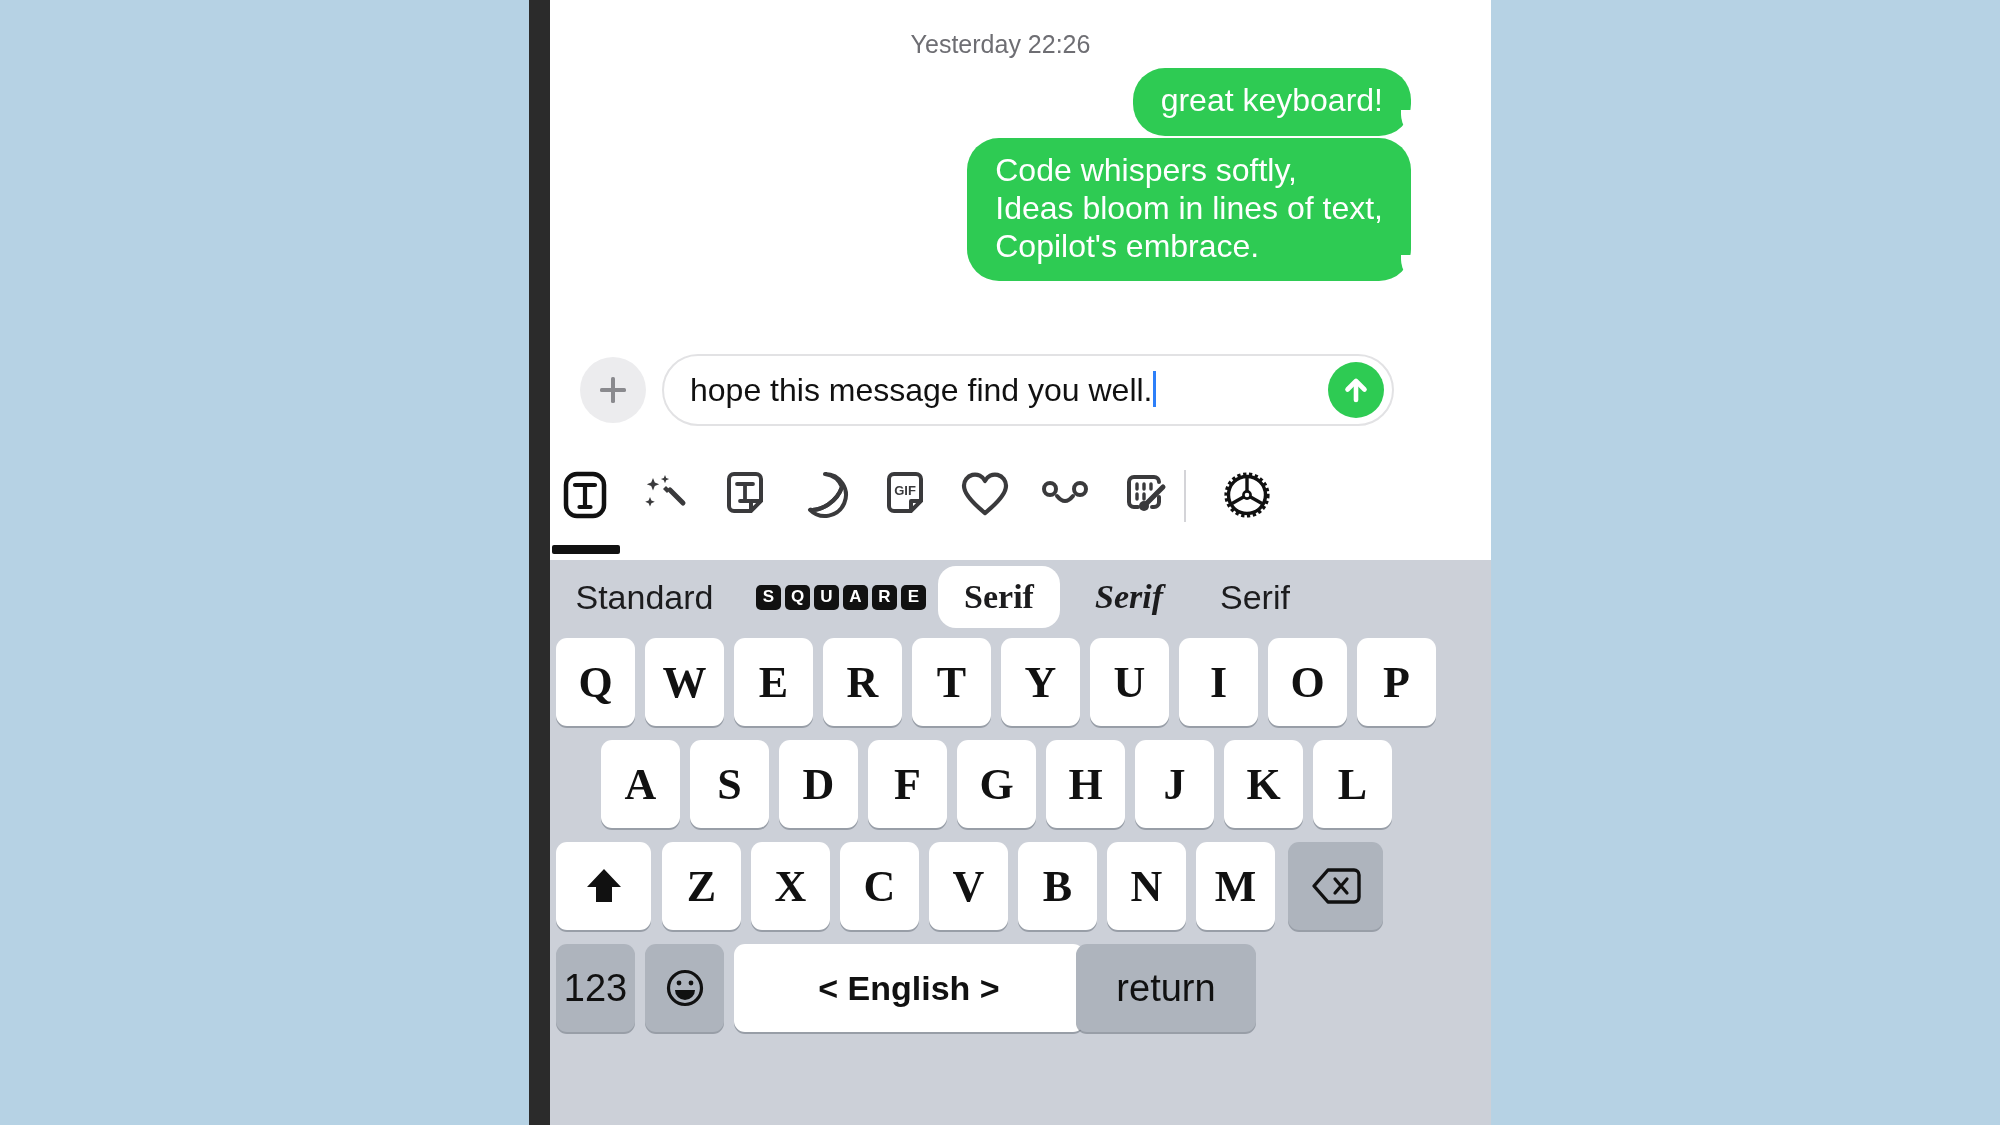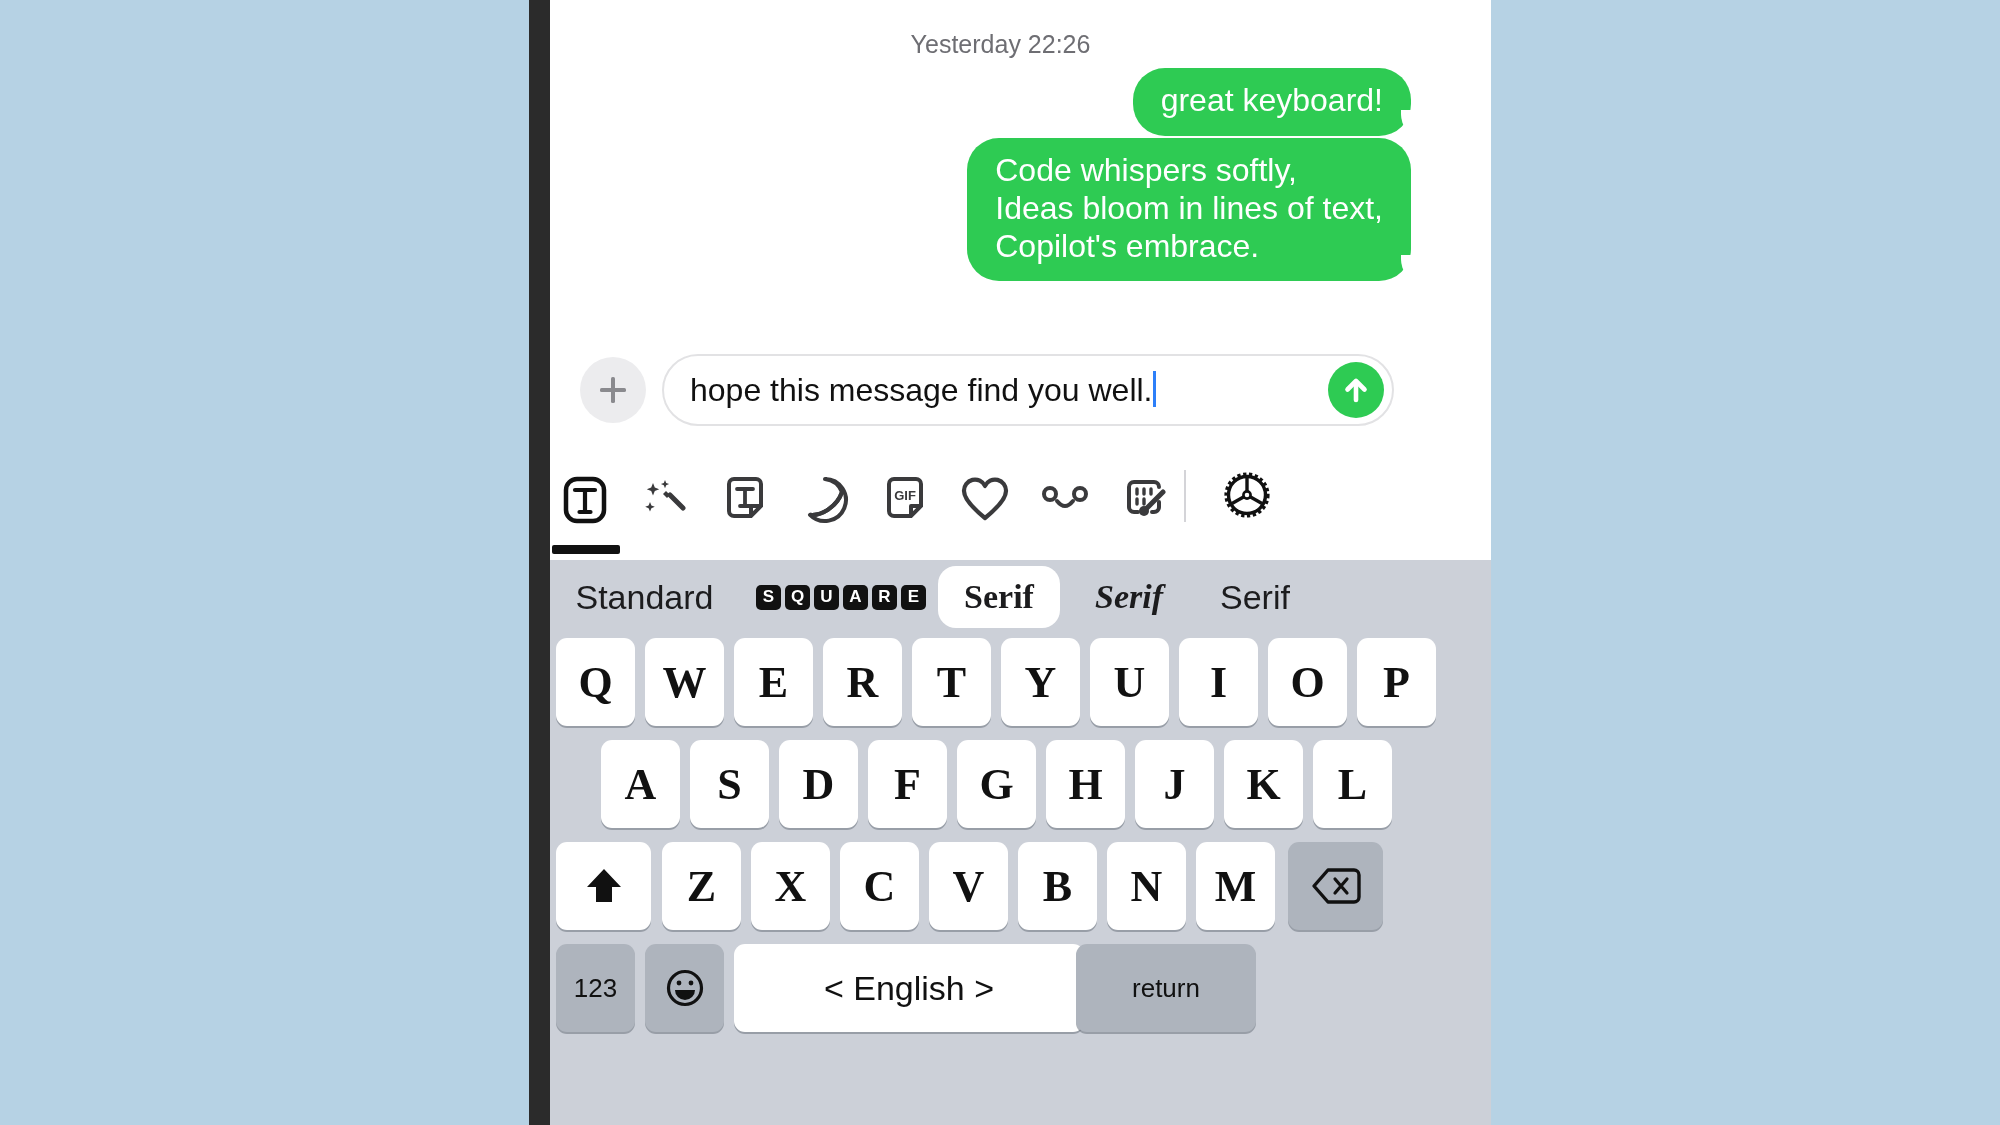--- a/index.html
+++ b/index.html
@@ -171,21 +171,21 @@
     width: 901px;
     height: 114px;
     background: #ffffff;
   }
   .tool-item {
     position: absolute;
     top: 18px;
     width: 62px;
     height: 62px;
     display: flex;
-    align-items: flex-end;
+    align-items: center;
     justify-content: center;
   }
   #tool-active-underline {
     position: absolute;
     left: 2px;
     top: 99px;
     width: 68px;
     height: 9px;
     background: #111111;
     border-radius: 2px;
@@ -288,25 +288,25 @@
     font-weight: bold;
     color: #111111;
   }
   .key.gray {
     background: #aeb4bd;
     box-shadow: 0 2px 0 rgba(110,116,128,0.55);
   }
   .key.sans {
     font-family: "Liberation Sans", sans-serif;
     font-weight: normal;
-    font-size: 26px;
+    font-size: 38px;
   }
   .key.wide-space {
     font-family: "Liberation Sans", sans-serif;
-    font-weight: normal;
+    font-weight: bold;
     font-size: 34px;
   }
   .key.icon-key { font-size: 0; }
 </style>
 </head>
 <body>
 
 <div id="phone-frame"></div>
 
 <div id="phone-screen">

